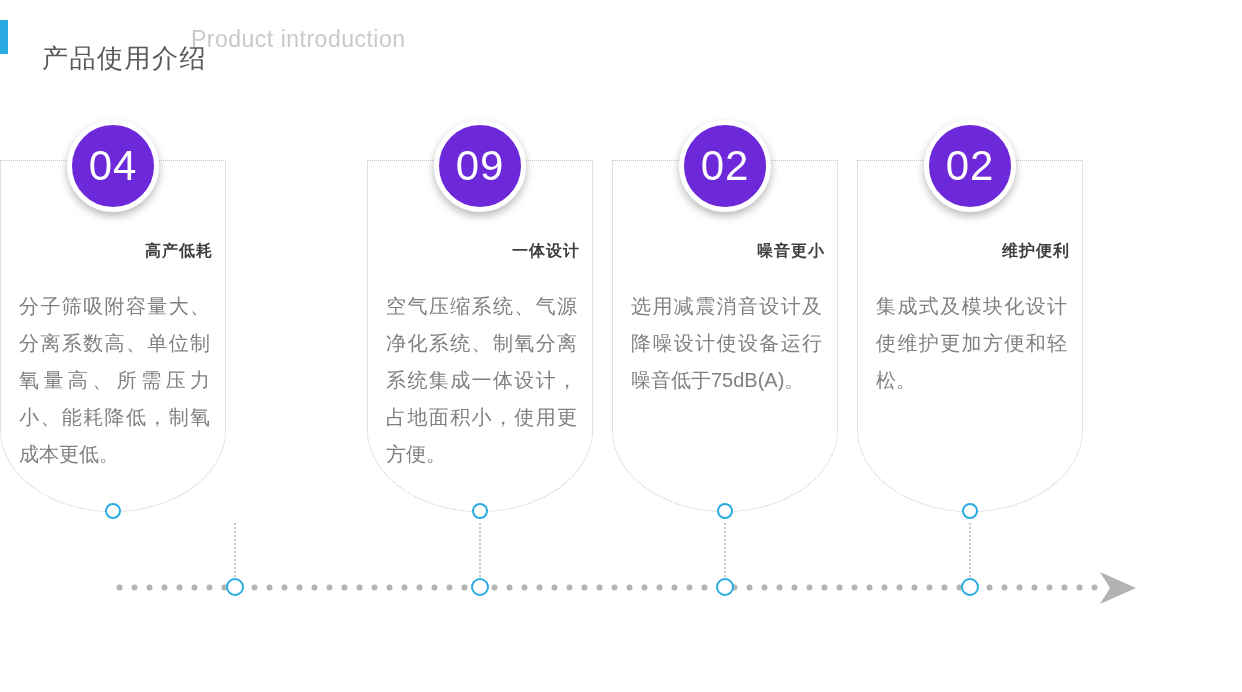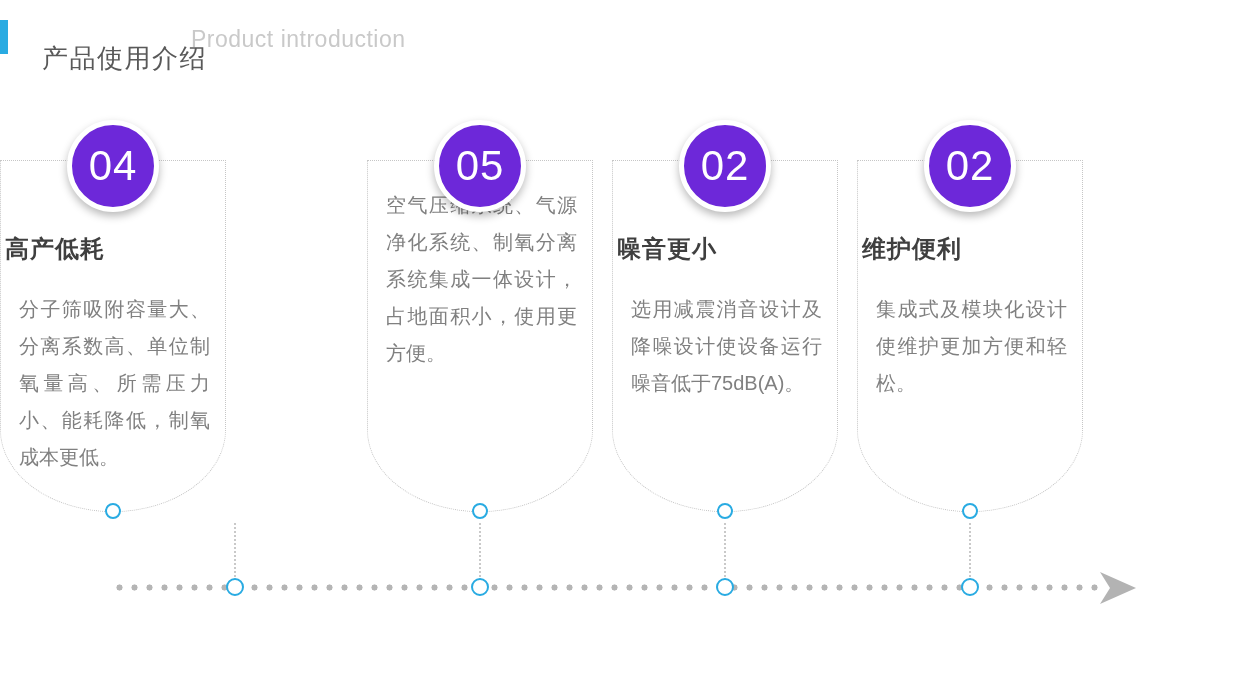--- a/index.html
+++ b/index.html
@@ -66,24 +66,24 @@
     justify-content: center;
   }
   .num-circle span {
     color: #ffffff;
     font-size: 42px;
     font-weight: 300;
     letter-spacing: 1px;
     line-height: 1;
   }
   .card-title {
-    margin: 4px;
+    margin: 12px;
     padding-top: 68px;
-    text-align: left;
-    font-size: 24px;
+    text-align: right;
+    font-size: 16px;
     font-weight: 700;
     color: #3f3f3f;
     letter-spacing: 1px;
   }
   .card-body {
     margin: 26px 0 16px;
     padding: 0 15px 0 18px;
     font-size: 20px;
     line-height: 37px;
     color: #808080;
@@ -143,22 +143,23 @@
 <body>
 
 <div class="slide">
 
   <div class="accent-bar"></div>
   <h1 class="header-zh">产品使用介绍</h1>
   <span class="header-en">Product introduction</span>
 
   <div class="card">
     <div class="num-circle">
-      <span>05</span>
-    </div>
+      <span>09</span>
+    </div>
+    <h2 class="card-title">一体设计</h2>
     <p class="card-body">空气压缩系统、气源净化系统、制氧分离系统集成一体设计，占地面积小，使用更方便。</p>
     <div class="apex-dot"></div>
   </div>
 
   <div class="card">
     <div class="num-circle">
       <span>02</span>
     </div>
     <h2 class="card-title">噪音更小</h2>
     <p class="card-body">选用减震消音设计及降噪设计使设备运行噪音低于75dB(A)。</p>

